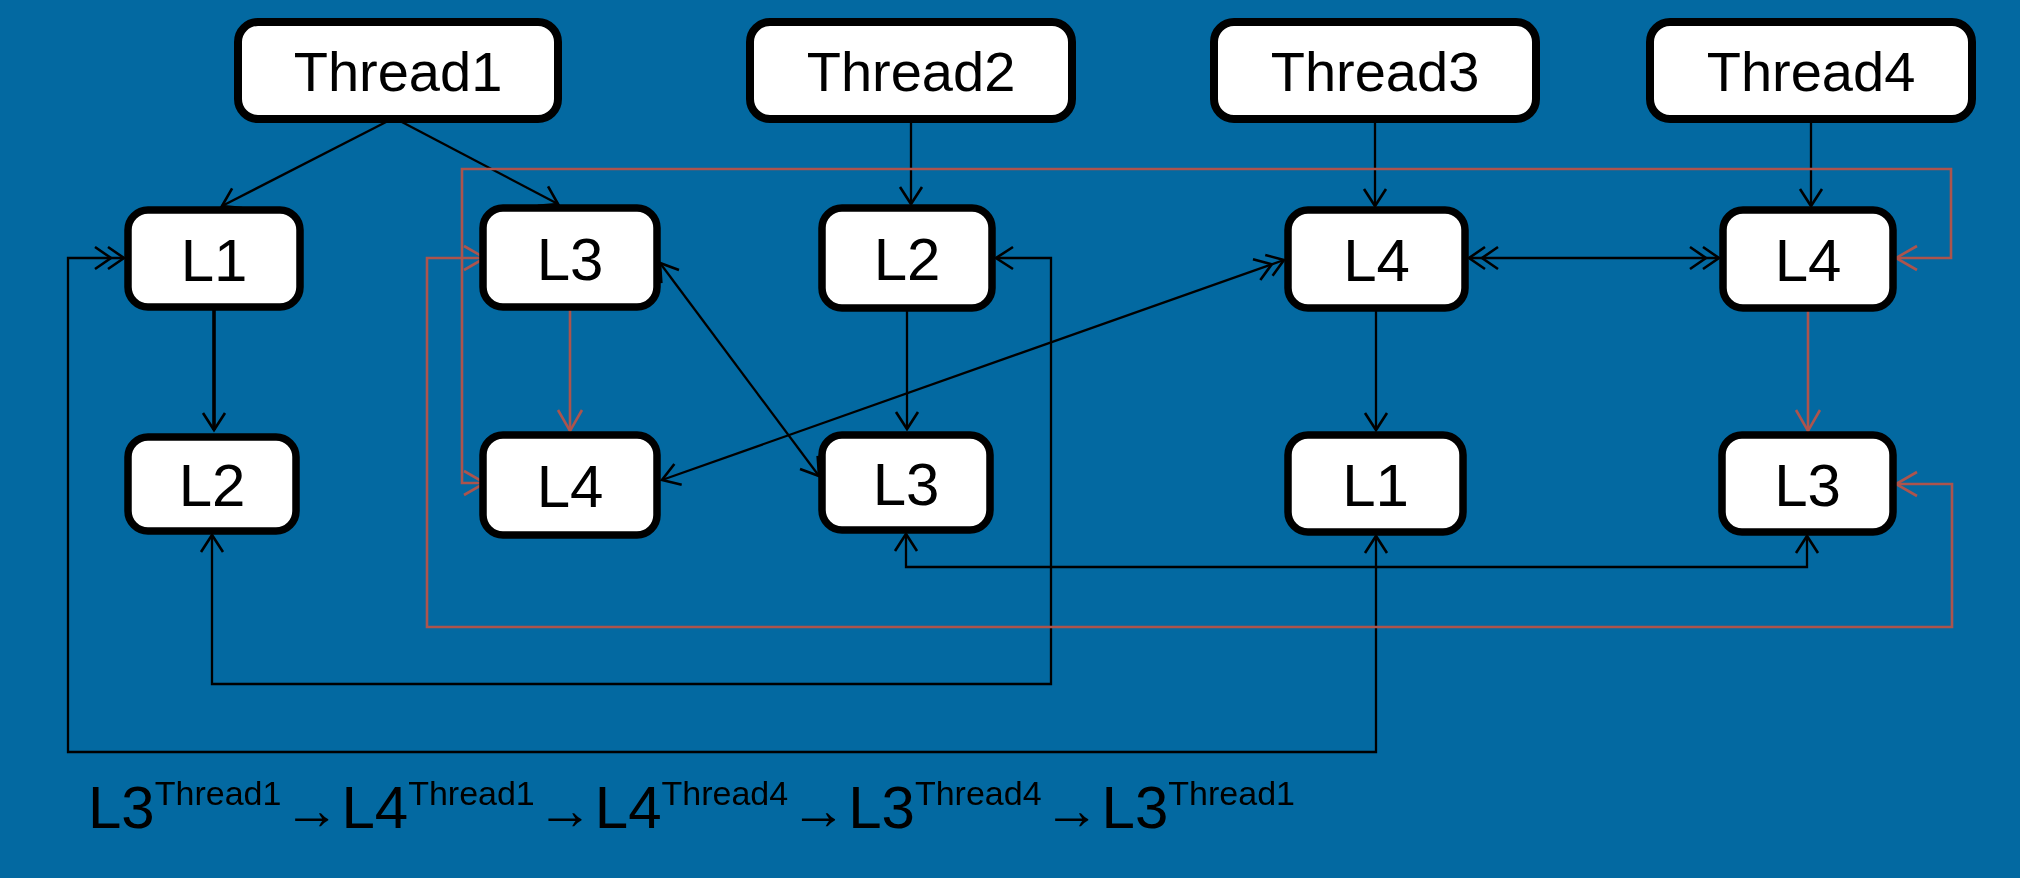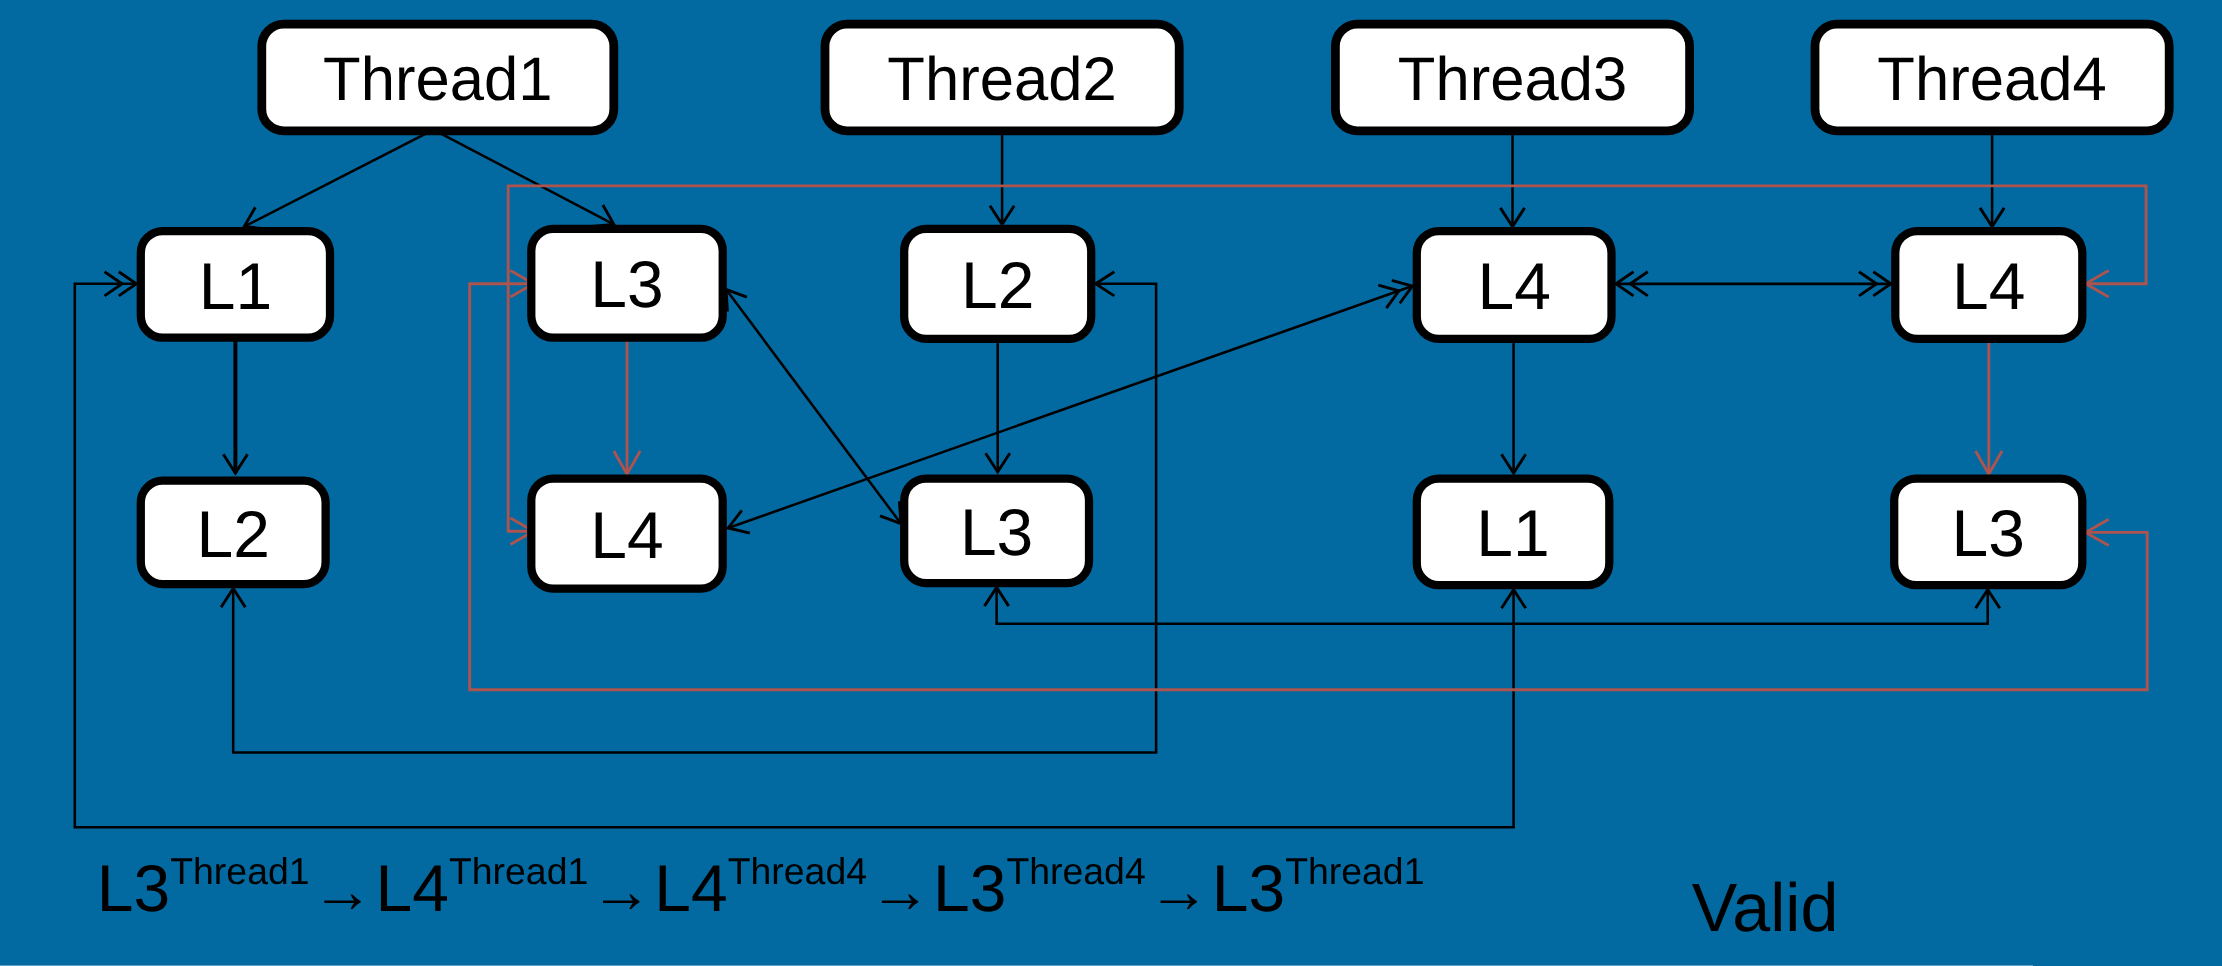--- a/index.html
+++ b/index.html
@@ -131,14 +131,13 @@
       <span class="cap-arrow">→</span>
       <span class="cap-base">L4</span>
       <span class="cap-sup">Thread4</span>
       <span class="cap-arrow">→</span>
       <span class="cap-base">L3</span>
       <span class="cap-sup">Thread4</span>
       <span class="cap-arrow">→</span>
       <span class="cap-base">L3</span>
       <span class="cap-sup">Thread1</span>
     </div>
-  <div id="verdict">Valid</div>
 </div>
 
 </body></html>

